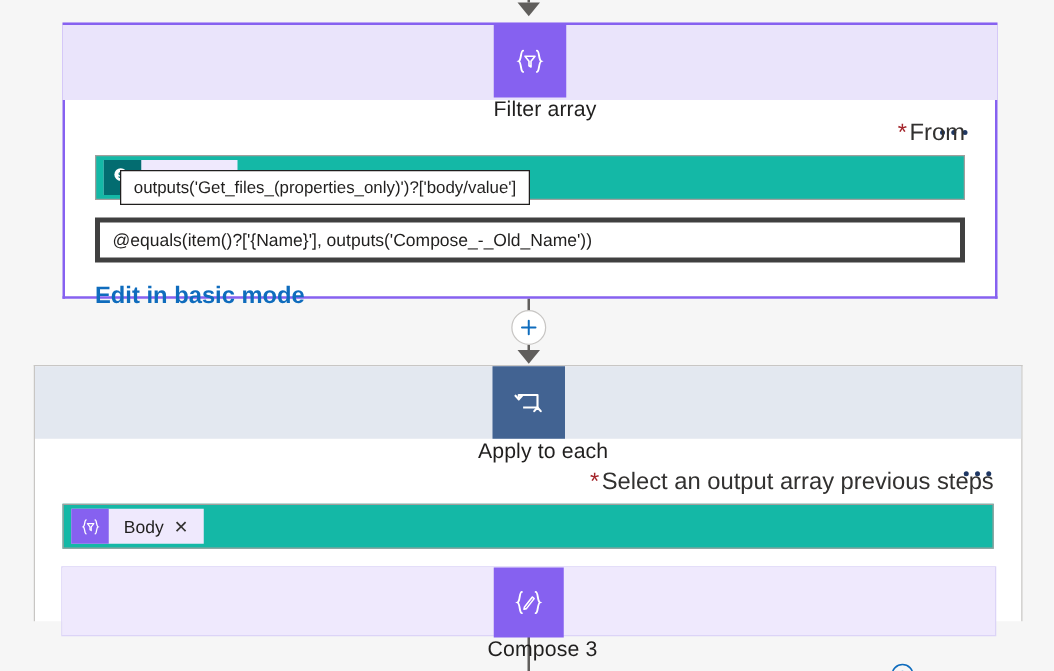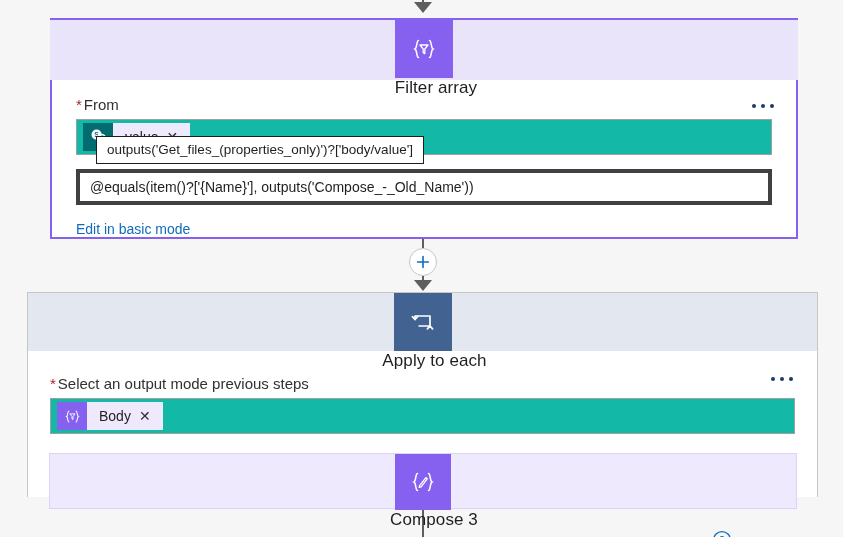--- a/index.html
+++ b/index.html
@@ -103,23 +103,24 @@
   #filter-array-card .card-header {
     background: #eae4fb;
     border-top: 2px solid #8661f0;
     margin: -2px -2px 0 -2px;
     height: 62px;
   }
   #filter-array-card .card-icon { background: #8661f0; height: 60px; }
   .filter-body { padding: 16px 24px 0 24px; }
 
   .field-label {
-    font-size: 15px;
+    font-size: 19px;
     color: #323130;
     margin-bottom: 6px;
+    text-align: right;
   }
   .req-star { color: #a4262c; margin-right: 2px; }
 
   .token-input {
     border: 1px solid #a19f9d;
     background: #14b8a6;
     height: 36px;
     display: flex;
     align-items: center;
     padding: 0 6px;
@@ -163,24 +164,25 @@
     align-items: center;
     padding: 0 10px;
     font-size: 14px;
     color: #201f1e;
     white-space: nowrap;
     overflow: hidden;
   }
 
   .basic-mode-link {
     margin-top: 16px;
-    font-size: 14px;
+    font-size: 19px;
     color: #0f6cbd;
     cursor: pointer;
     display: inline-block;
+    font-weight: bold;
   }
 
   
   .tooltip {
     position: absolute;
     left: 96px; top: 136px;
     background: #ffffff;
     border: 1px solid #201f1e;
     padding: 5px 10px 6px 10px;
     font-size: 13.5px;
@@ -300,21 +302,21 @@
         <div class="ellipsis">
           <i></i>
             <i></i>
             <i></i>
         </div>
       </div>
     </div>
 
     <div class="ate-body">
       <div class="field-label">
-        <span class="req-star">*</span><span>Select an output mode previous steps</span>
+        <span class="req-star">*</span><span>Select an output array previous steps</span>
       </div>
 
       <div class="token-input">
         <span class="token">
           <span class="token-badge filterarray">
             <svg width="17" height="17" viewBox="0 0 26 26" aria-hidden="true">
               <path d="M7.5 4.5 C5.3 4.5 6.3 12 4 13 C6.3 14 5.3 21.5 7.5 21.5" fill="none" stroke="#ffffff" stroke-width="1.6" stroke-linecap="round"></path>
               <path d="M18.5 4.5 C20.7 4.5 19.7 12 22 13 C19.7 14 20.7 21.5 18.5 21.5" fill="none" stroke="#ffffff" stroke-width="1.6" stroke-linecap="round"></path>
               <path d="M9 9 H17 L13.8 13 V17.6 L12.2 16.6 V13 Z" fill="none" stroke="#ffffff" stroke-width="1.4" stroke-linejoin="round"></path>
             </svg>

